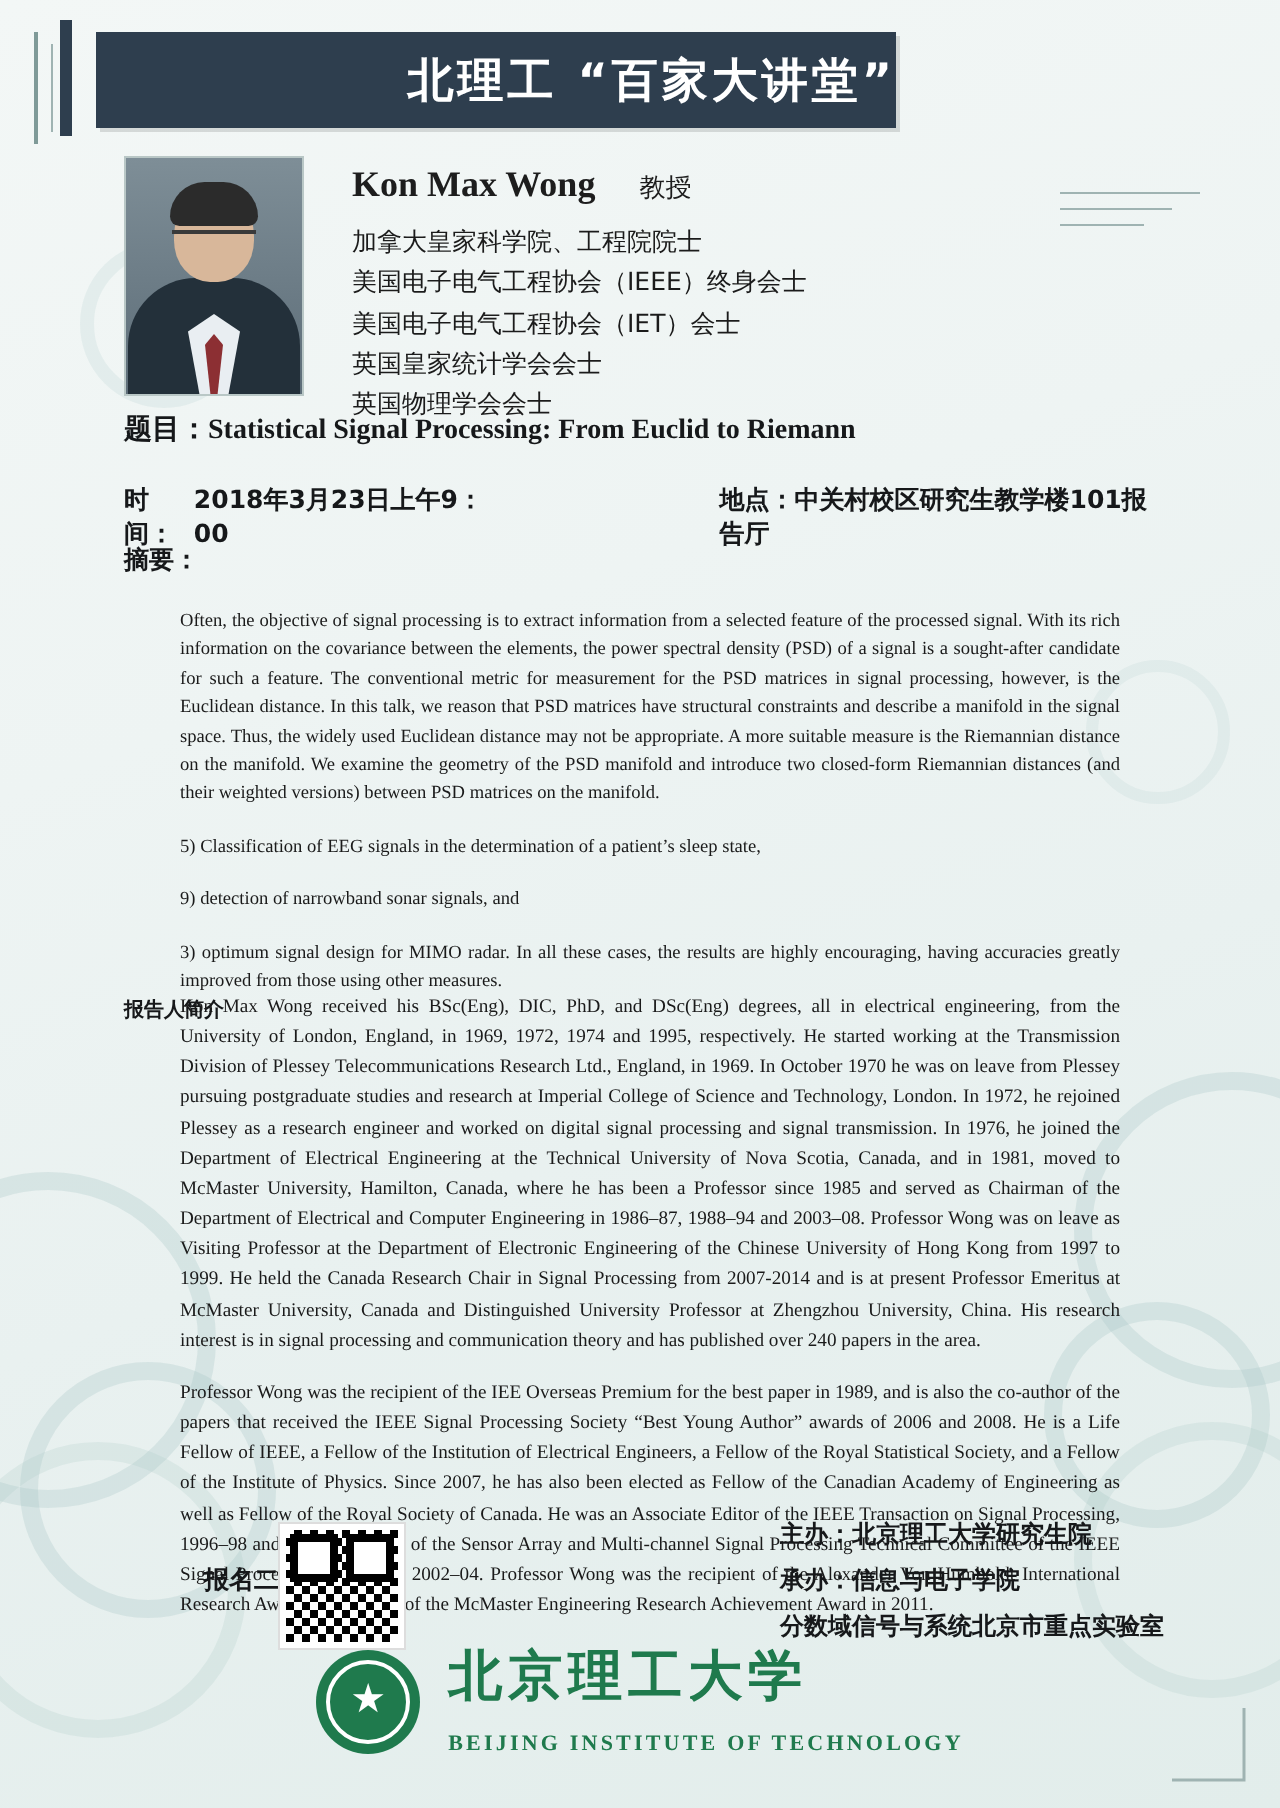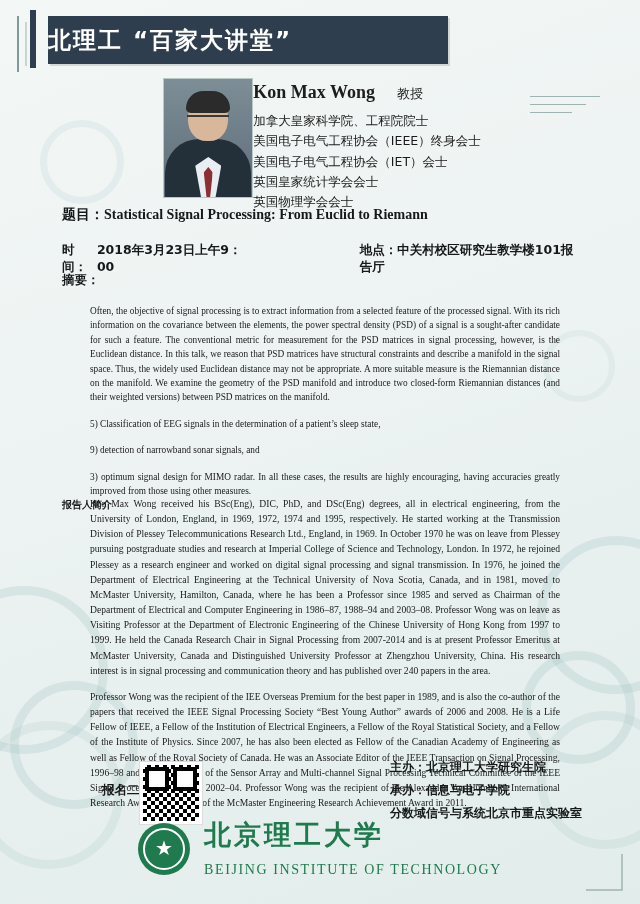--- a/index.html
+++ b/index.html
@@ -46,21 +46,21 @@
   
   .banner {
     position: absolute;
     left: 48px;
     top: 16px;
     width: 400px;
     height: 48px;
     background: #2e3e4e;
     display: flex;
     align-items: center;
-    justify-content: flex-start;
+    justify-content: flex-end;
     box-shadow: 2px 2px 0 rgba(0,0,0,0.12);
   }
   .banner-text {
     color: #ffffff;
     font-family: "DejaVu Sans", sans-serif;
     font-weight: bold;
     font-size: 23px;
     letter-spacing: 2px;
     white-space: nowrap;
   }
@@ -73,21 +73,21 @@
     background: #2e3e4e;
   }
 
   
   .speaker {
     position: absolute;
     left: 62px;
     top: 78px;
     width: 520px;
     display: flex;
-    justify-content: center;
+    gap: 24px;
   }
   .portrait {
     width: 88px;
     height: 118px;
     object-fit: cover;
     border: 1px solid #b9c7c6;
     background: #6f7d86;
     position: relative;
     overflow: hidden;
     flex: none;
@@ -289,24 +289,25 @@
   .logo-cn {
     font-family: "DejaVu Sans", sans-serif;
     font-weight: bold;
     font-size: 27px;
     letter-spacing: 3px;
     color: #1f7a4d;
     line-height: 1.1;
   }
   .logo-en {
     font-family: "Liberation Serif", serif;
-    font-size: 14px;
+    font-size: 11px;
     letter-spacing: 1.6px;
     color: #1f7a4d;
     margin-top: 12px;
+    font-weight: bold;
   }
 </style>
 </head>
 <body>
 
 <div class="poster">
 
   <div class="cloud c1"></div>
   <div class="cloud c2"></div>
   <div class="cloud c3"></div>

